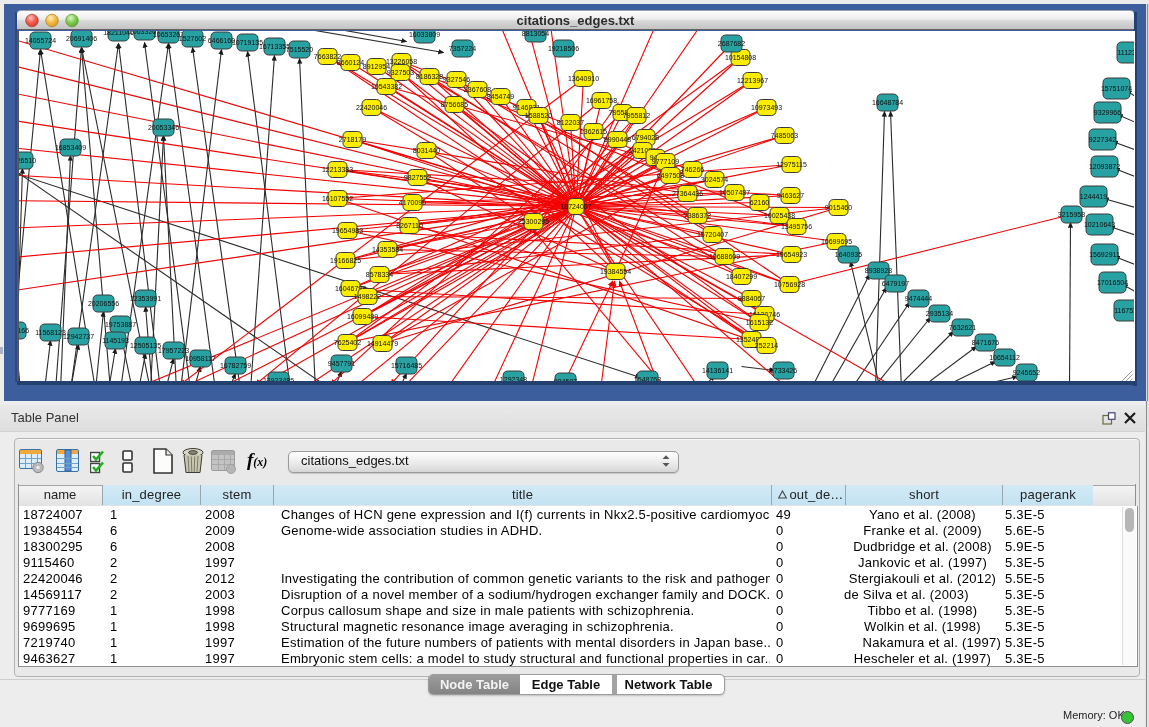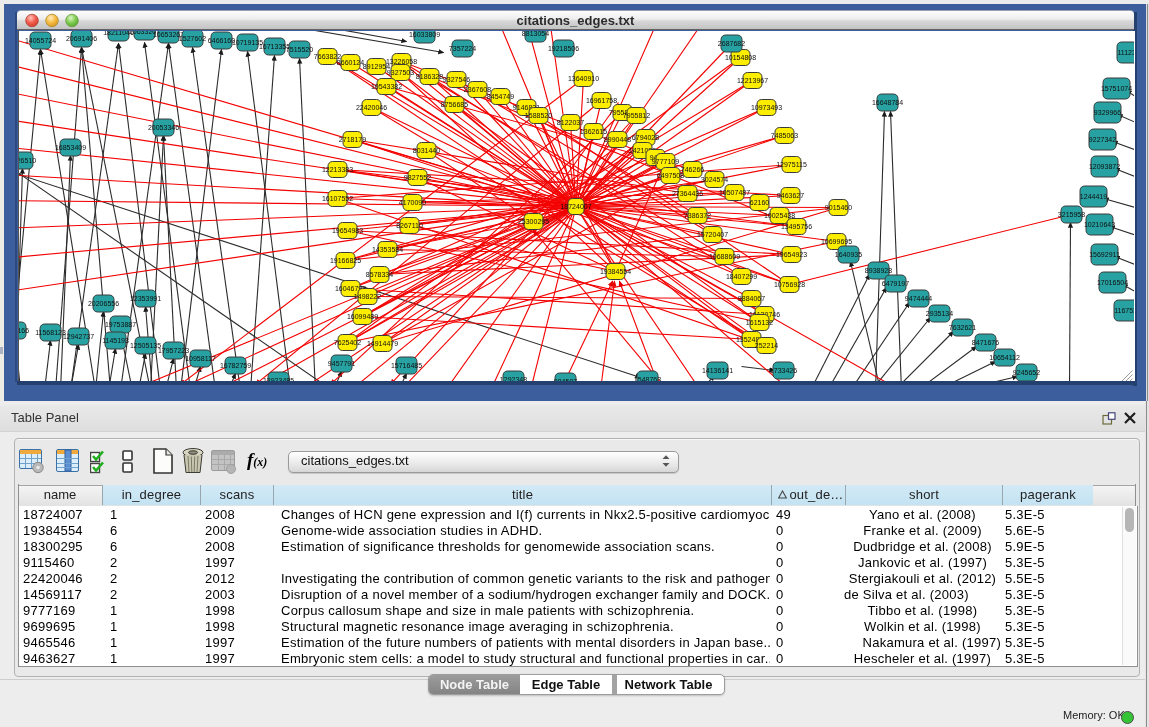--- a/index.html
+++ b/index.html
@@ -628,21 +628,21 @@
 <div class="abs" style="left:288px;top:451px;width:389px;height:20px;border:1px solid #9a9a9a;border-radius:5px;
   background:linear-gradient(#ffffff,#e9e9e9 60%,#d6d6d6);box-shadow:0 1px 1px rgba(0,0,0,0.15)"></div>
 <div class="abs" style="left:301px;top:451px;height:20px;line-height:20px;font-size:13px;color:#111">citations_edges.txt</div>
 <svg class="abs" style="left:660px;top:454px" width="12" height="14" viewBox="0 0 12 14">
  <path d="M2.5 5 L6 1.2 L9.5 5 z" fill="#555"></path>
  <path d="M2.5 9 L6 12.8 L9.5 9 z" fill="#555"></path>
 </svg>
 
 <div class="abs" style="left:19px;top:485px;width:1116px;height:20px;background:linear-gradient(#f4f4f4,#e2e2e2);border-top:1px solid #a5a5a5;border-bottom:1px solid #a5a5a5"></div>
 <div class="hcell" style="left:102px;width:97px">in_degree</div>
-<div class="hcell" style="left:200px;width:72px">scans</div>
+<div class="hcell" style="left:200px;width:72px">stem</div>
 <div class="hcell" style="left:273px;width:497px">title</div>
 <div class="hcell" style="left:771px;width:73px;text-align:center;overflow:hidden"><svg style="margin:5px 2px 0 5px;vertical-align:top" width="9" height="9" viewBox="0 0 9 9">
       <path d="M4.5 1 L8.4 8 L0.6 8 z" fill="none" stroke="#444" stroke-width="1.1"></path>
     </svg><span>out_de…</span></div>
 <div class="hcell" style="left:845px;width:156px">short</div>
 <div class="hcell" style="left:1002px;width:90px">pagerank</div>
 <div class="abs" style="left:19px;top:485px;width:82px;height:20px;font-size:13px;color:#222;text-align:center;line-height:20px">name</div>
 
 <div class="abs" style="left:18px;top:506px;width:1118px;height:160px;background:#fff;border:1px solid #8f8f8f;border-top:none"></div>
 <div class="abs" style="left:18px;top:484px;width:1px;height:22px;background:#8f8f8f"></div>
@@ -662,21 +662,20 @@
     <span style="left:186px">2009</span>
     <span style="left:262px;width:489px;overflow:hidden">Genome-wide association studies in ADHD.</span>
     <span style="left:757px">0</span>
     <span style="left:825px;width:157px;text-align:center">Franke et al. (2009)</span>
     <span style="left:986px">5.6E-5</span>
   </div>
 <div class="trow" style="top:538px">
     <span style="left:4px">18300295</span>
     <span style="left:91px">6</span>
     <span style="left:186px">2008</span>
-    <span style="left:262px;width:489px;overflow:hidden">Estimation of significance thresholds for genomewide association scans.</span>
     <span style="left:757px">0</span>
     <span style="left:825px;width:157px;text-align:center">Dudbridge et al. (2008)</span>
     <span style="left:986px">5.9E-5</span>
   </div>
 <div class="trow" style="top:554px">
     <span style="left:4px">9115460</span>
     <span style="left:91px">2</span>
     <span style="left:186px">1997</span>
     <span style="left:757px">0</span>
     <span style="left:825px;width:157px;text-align:center">Jankovic et al. (1997)</span>
@@ -712,21 +711,21 @@
 <div class="trow" style="top:618px">
     <span style="left:4px">9699695</span>
     <span style="left:91px">1</span>
     <span style="left:186px">1998</span>
     <span style="left:262px;width:489px;overflow:hidden">Structural magnetic resonance image averaging in schizophrenia.</span>
     <span style="left:757px">0</span>
     <span style="left:825px;width:157px;text-align:center">Wolkin et al. (1998)</span>
     <span style="left:986px">5.3E-5</span>
   </div>
 <div class="trow" style="top:634px">
-    <span style="left:4px">9465546</span>
+    <span style="left:4px">7219740</span>
     <span style="left:91px">1</span>
     <span style="left:186px">1997</span>
     <span style="left:262px;width:489px;overflow:hidden">Estimation of the future numbers of patients with mental disorders in Japan base...</span>
     <span style="left:757px">0</span>
     <span style="left:825px;width:157px;text-align:right">Nakamura et al. (1997)</span>
     <span style="left:986px">5.3E-5</span>
   </div>
 <div class="trow" style="top:650px">
     <span style="left:4px">9463627</span>
     <span style="left:91px">1</span>

